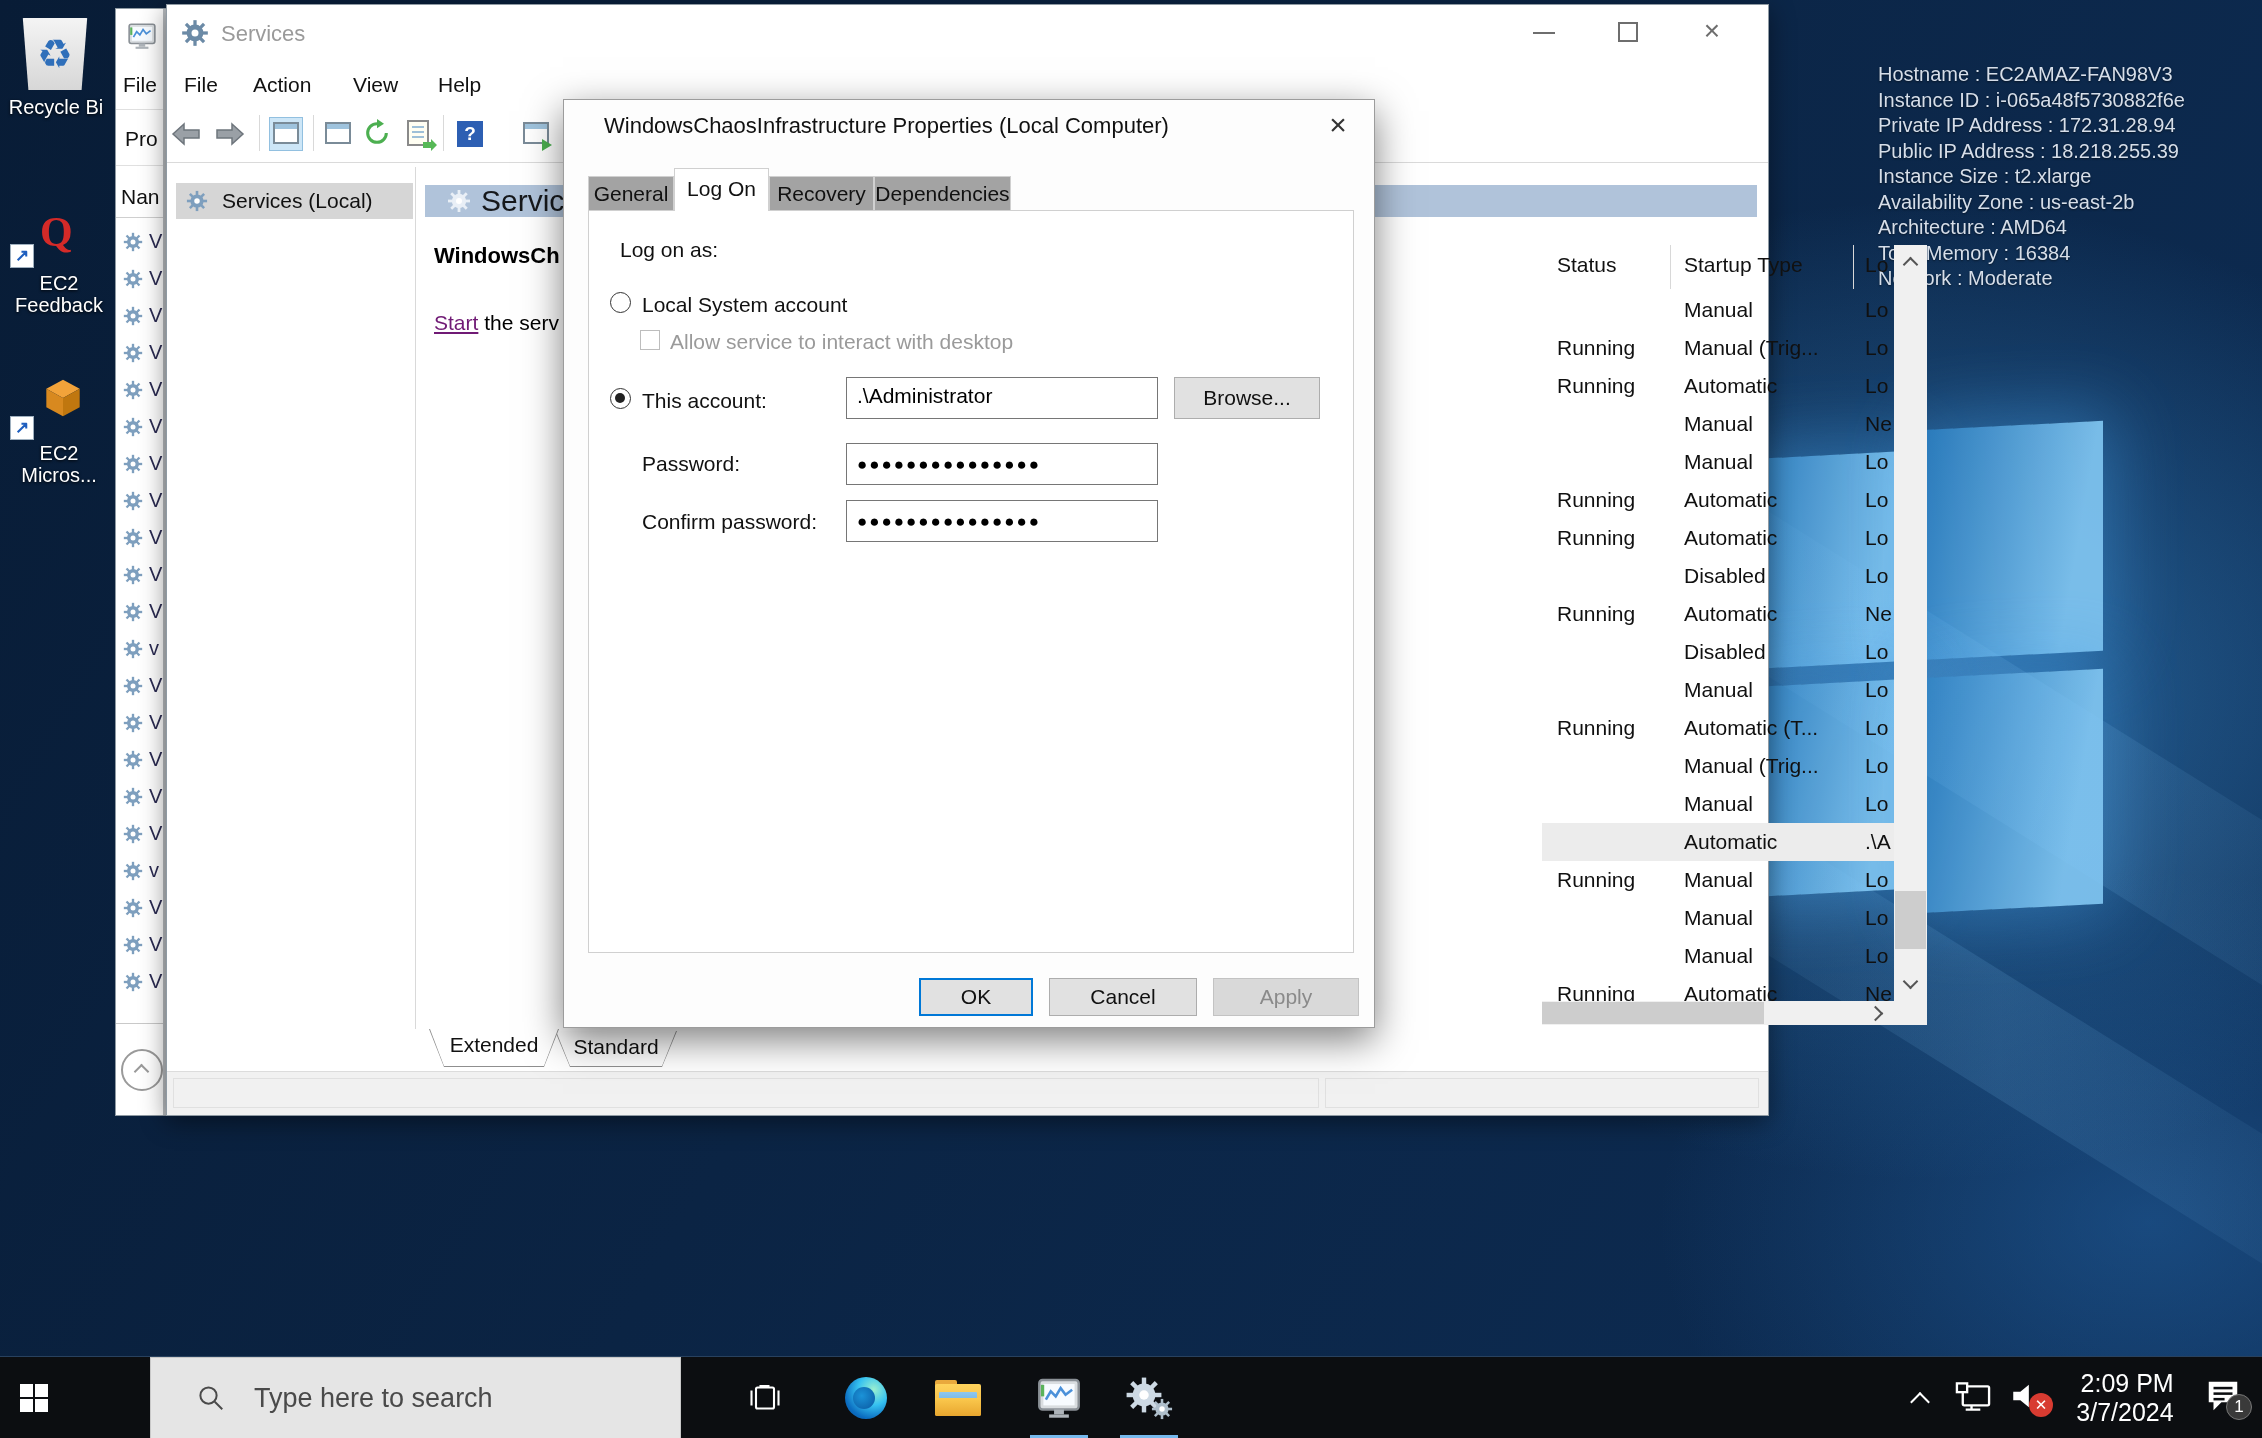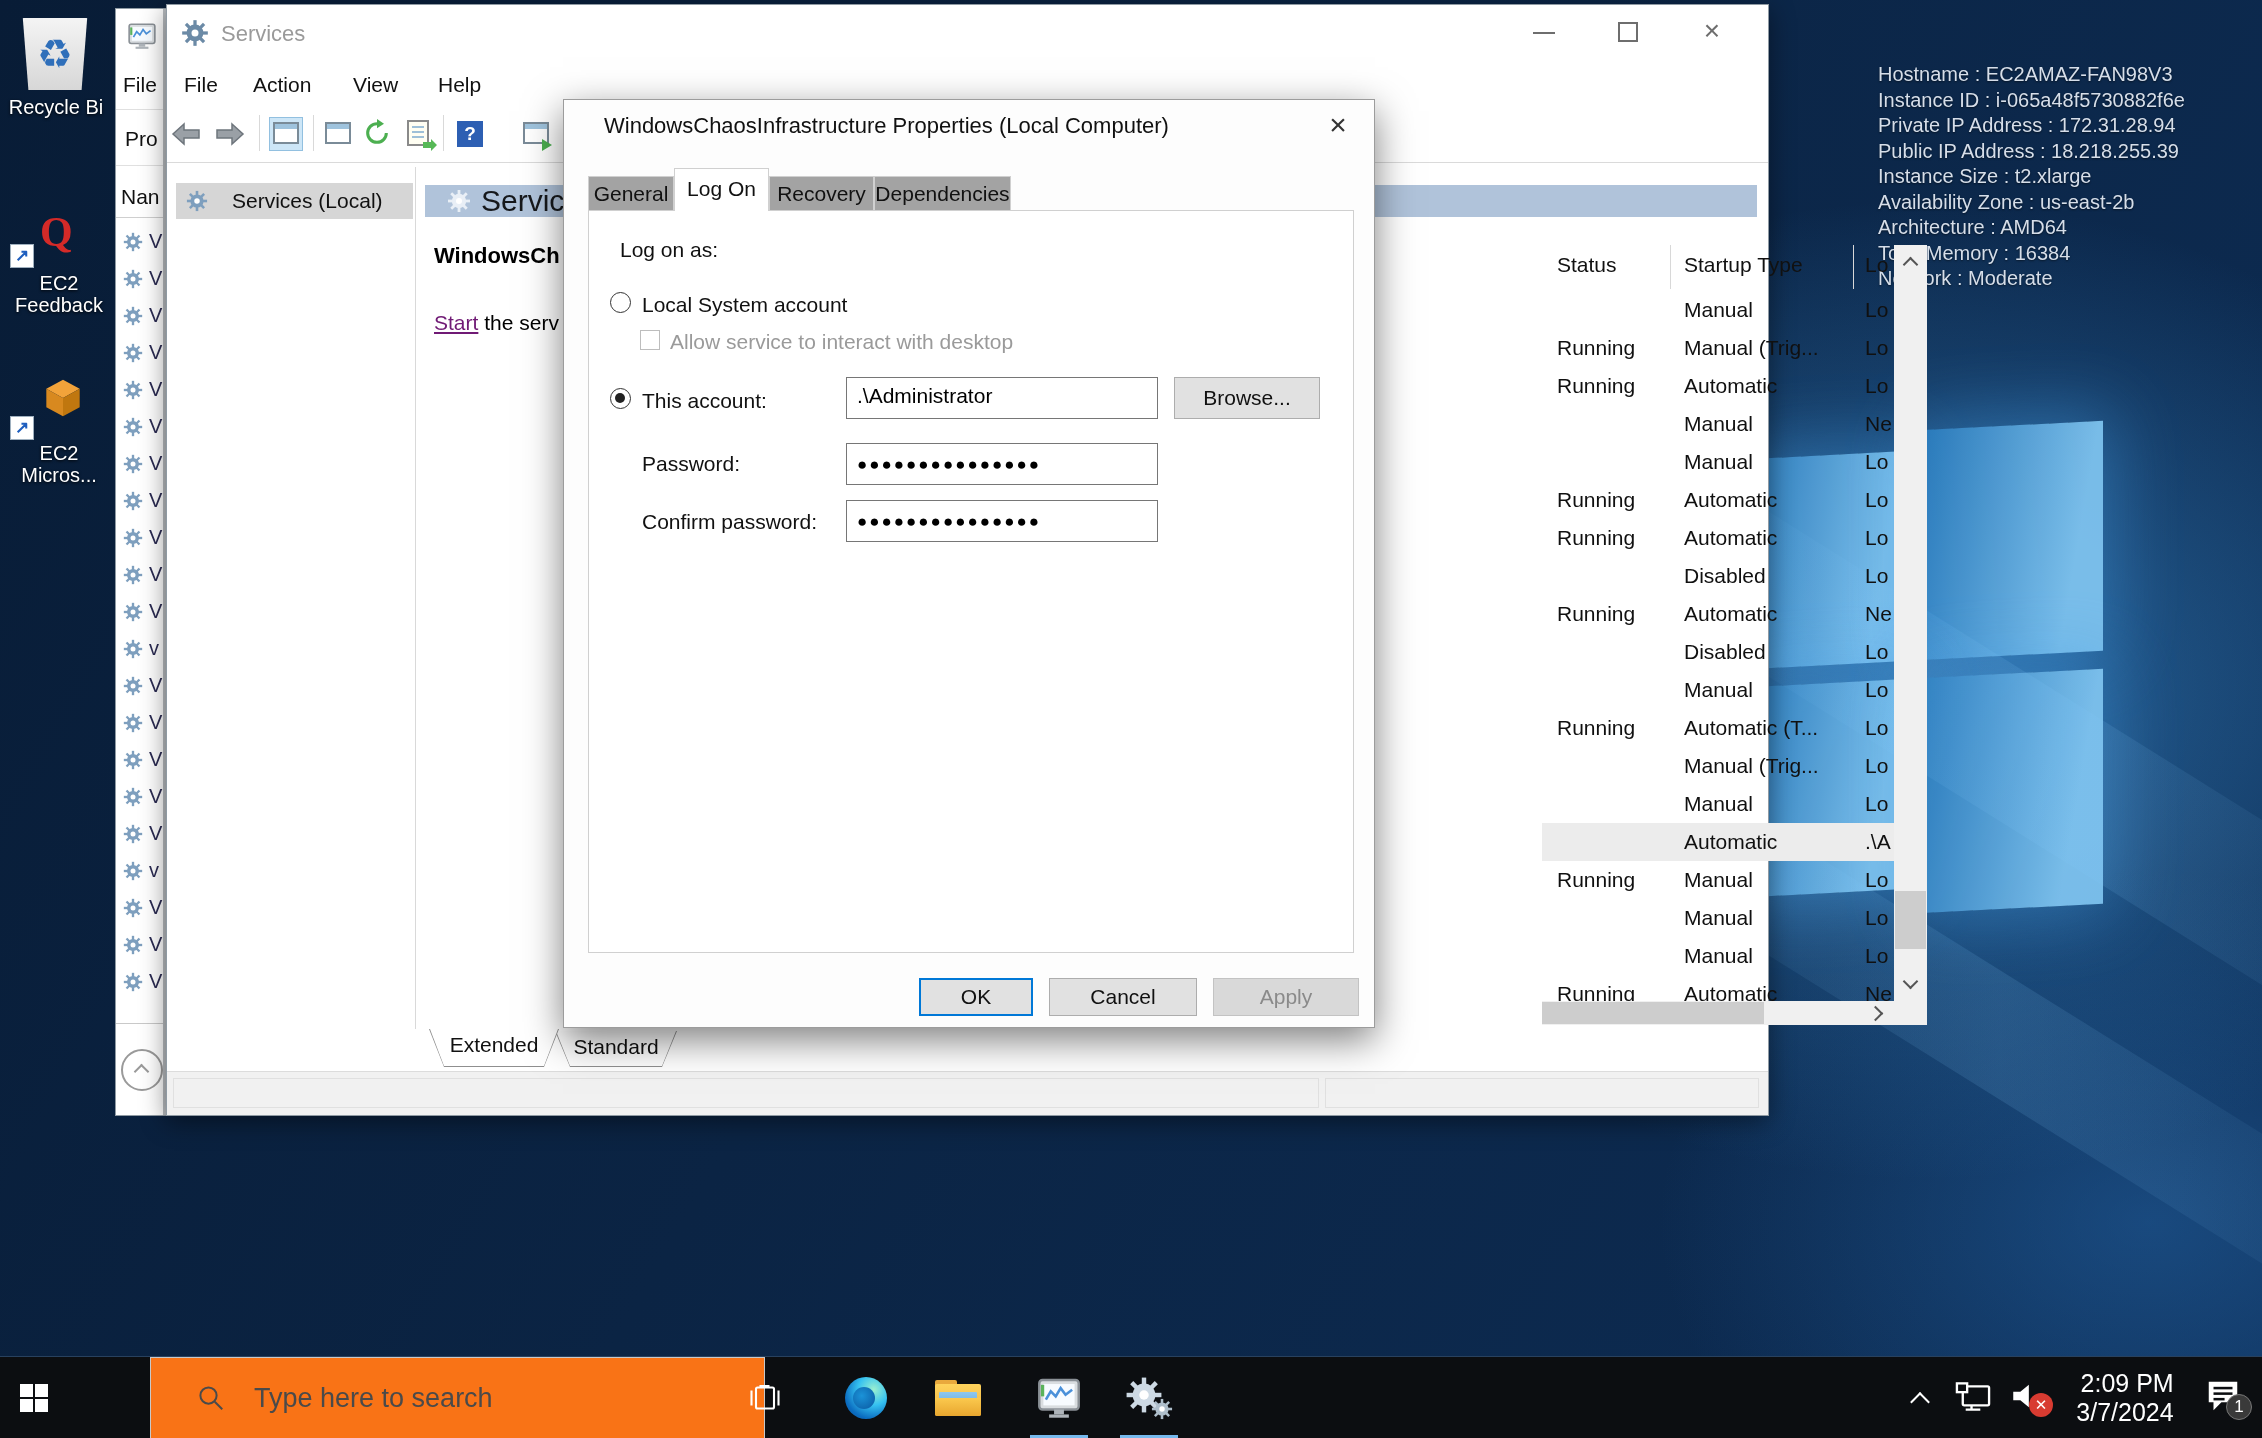--- a/index.html
+++ b/index.html
@@ -340,21 +340,21 @@
       </div>
     <div class="tb-ico" style="left:354px;">
         <div class="mini-win"></div>
         <svg style="position:absolute; right:-2px; bottom:-2px;" width="12" height="12" viewBox="0 0 12 12">
           <polygon points="1,0 11,6 1,12" fill="#4caf50"></polygon>
         </svg>
       </div>
   </div>
 
   <div style="position:absolute; left:6px; top:162px; width:243px; height:862px; border-right:1px solid #d9d9d9;">
-    <div style="position:absolute; left:3px; top:16px; width:237px; height:36px; background:#d6d6d6; display:flex; align-items:center; gap:24px; padding-left:10px;">
+    <div style="position:absolute; left:3px; top:16px; width:237px; height:36px; background:#d6d6d6; display:flex; align-items:center; gap:14px; padding-left:10px;">
       <svg width="22" height="22" viewBox="0 0 24 24" fill="#7e9fbe">
           <use href="#gear"></use>
         </svg>
       <span style="font-size:21px; color:#111;">Services (Local)</span>
     </div>
   </div>
 
   <div style="position:absolute; left:254px; top:162px; width:1342px; height:862px; background:#fff;">
 
     <div style="position:absolute; left:4px; top:18px; right:6px; height:32px; background:#b0c3da; display:flex; align-items:center; gap:10px; padding-left:22px;">
@@ -548,21 +548,21 @@
 <div id="taskbar">
   <div class="tb-item" style="left:4px; width:60px;">
     <div style="position:relative; width:28px; height:28px;">
       <div class="start-pane" style="left:0; top:0;"></div>
       <div class="start-pane" style="left:15px; top:0;"></div>
       <div class="start-pane" style="left:0; top:15px;"></div>
       <div class="start-pane" style="left:15px; top:15px;"></div>
     </div>
   </div>
 
-  <div class="tb-item" style="left:150px; width:615px; background:#f97316; border:1px solid #c8c8c8; justify-content:flex-start; padding-left:45px; gap:28px;">
+  <div class="tb-item" style="left:150px; width:531px; background:#e5e5e5; border:1px solid #c8c8c8; justify-content:flex-start; padding-left:45px; gap:28px;">
     <svg width="30" height="30" viewBox="0 0 24 24" fill="none" stroke="#4a4a4a" stroke-width="1.6">
         <circle cx="10" cy="10" r="6.5"></circle>
         <line x1="15" y1="15" x2="21" y2="21"></line>
       </svg>
     <span style="font-size:27px; color:#4a4a4a;">Type here to search</span>
   </div>
 
   <div class="tb-item" style="left:735px; width:60px;">
     <svg width="36" height="36" viewBox="0 0 24 24" fill="none" stroke="#fff" stroke-width="1.4">
         <rect x="6" y="5" width="12" height="14" rx="1"></rect>

